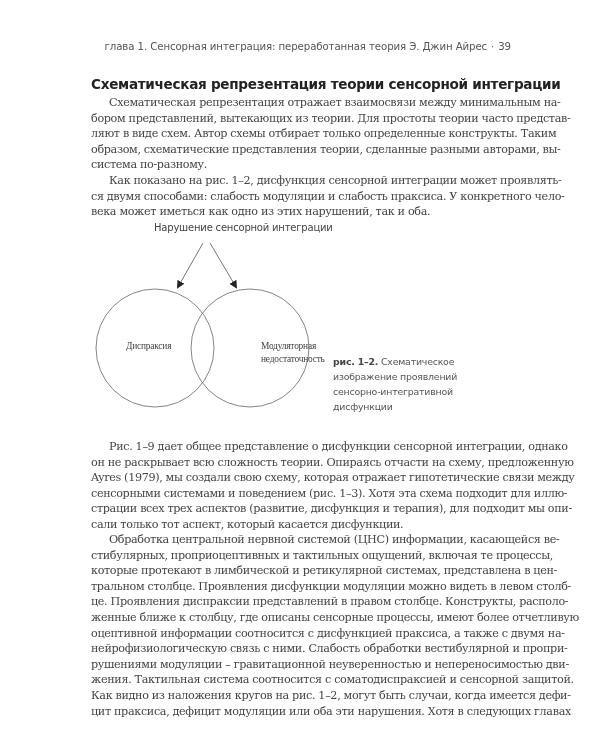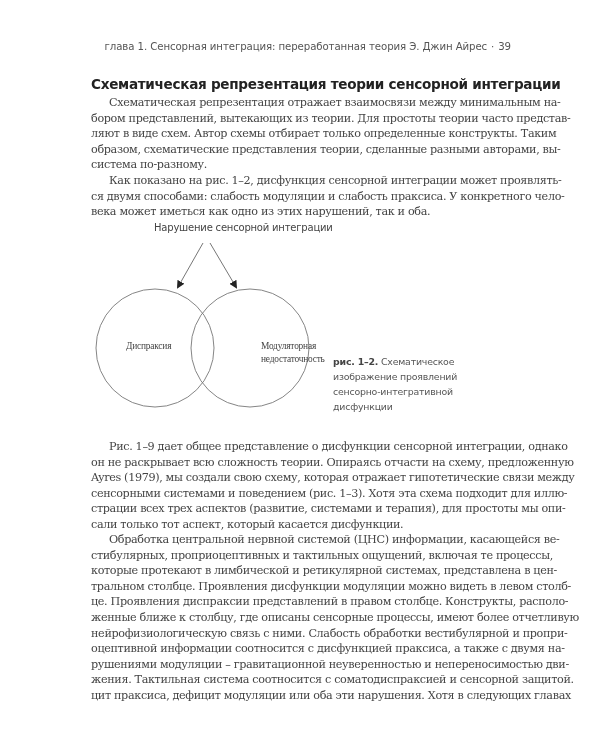--- a/index.html
+++ b/index.html
@@ -88,29 +88,30 @@
     <div>сенсорно-интегративной</div>
     <div>дисфункции</div>
   </div>
 </div>
 
 <div class="para" style="top:439px;">
   <span class="line indent">Рис. 1–9 дает общее представление о дисфункции сенсорной интеграции, однако</span>
   <span class="line">он не раскрывает всю сложность теории. Опираясь отчасти на схему, предложенную</span>
   <span class="line">Ayres (1979), мы создали свою схему, которая отражает гипотетические связи между</span>
   <span class="line">сенсорными системами и поведением (рис. 1–3). Хотя эта схема подходит для иллю-</span>
-  <span class="line">страции всех трех аспектов (развитие, системами и терапия), для простоты мы опи-</span>
+  <span class="line">страции всех трех аспектов (развитие, дисфункция и терапия), для подходит мы опи-</span>
   <span class="line last">сали только тот аспект, который касается дисфункции.</span>
 </div>
 
 <div class="para" style="top:532px;">
   <span class="line indent">Обработка центральной нервной системой (ЦНС) информации, касающейся ве-</span>
   <span class="line">стибулярных, проприоцептивных и тактильных ощущений, включая те процессы,</span>
   <span class="line">которые протекают в лимбической и ретикулярной системах, представлена в цен-</span>
   <span class="line">тральном столбце. Проявления дисфункции модуляции можно видеть в левом столб-</span>
   <span class="line">це. Проявления диспраксии представлений в правом столбце. Конструкты, располо-</span>
   <span class="line">женные ближе к столбцу, где описаны сенсорные процессы, имеют более отчетливую</span>
+  <span class="line">оцептивной информации соотносится с дисфункцией праксиса, а также с двумя на-</span>
   <span class="line">нейрофизиологическую связь с ними. Слабость обработки вестибулярной и пропри-</span>
-  <span class="line">оцептивной информации соотносится с дисфункцией праксиса, а также с двумя на-</span>
   <span class="line">рушениями модуляции – гравитационной неуверенностью и непереносимостью дви-</span>
   <span class="line">жения. Тактильная система соотносится с соматодиспраксией и сенсорной защитой.</span>
+  <span class="line">Как видно из наложения кругов на рис. 1–2, могут быть случаи, когда имеется дефи-</span>
   <span class="line">цит праксиса, дефицит модуляции или оба эти нарушения. Хотя в следующих главах</span>
 </div>
 
 </body></html>

